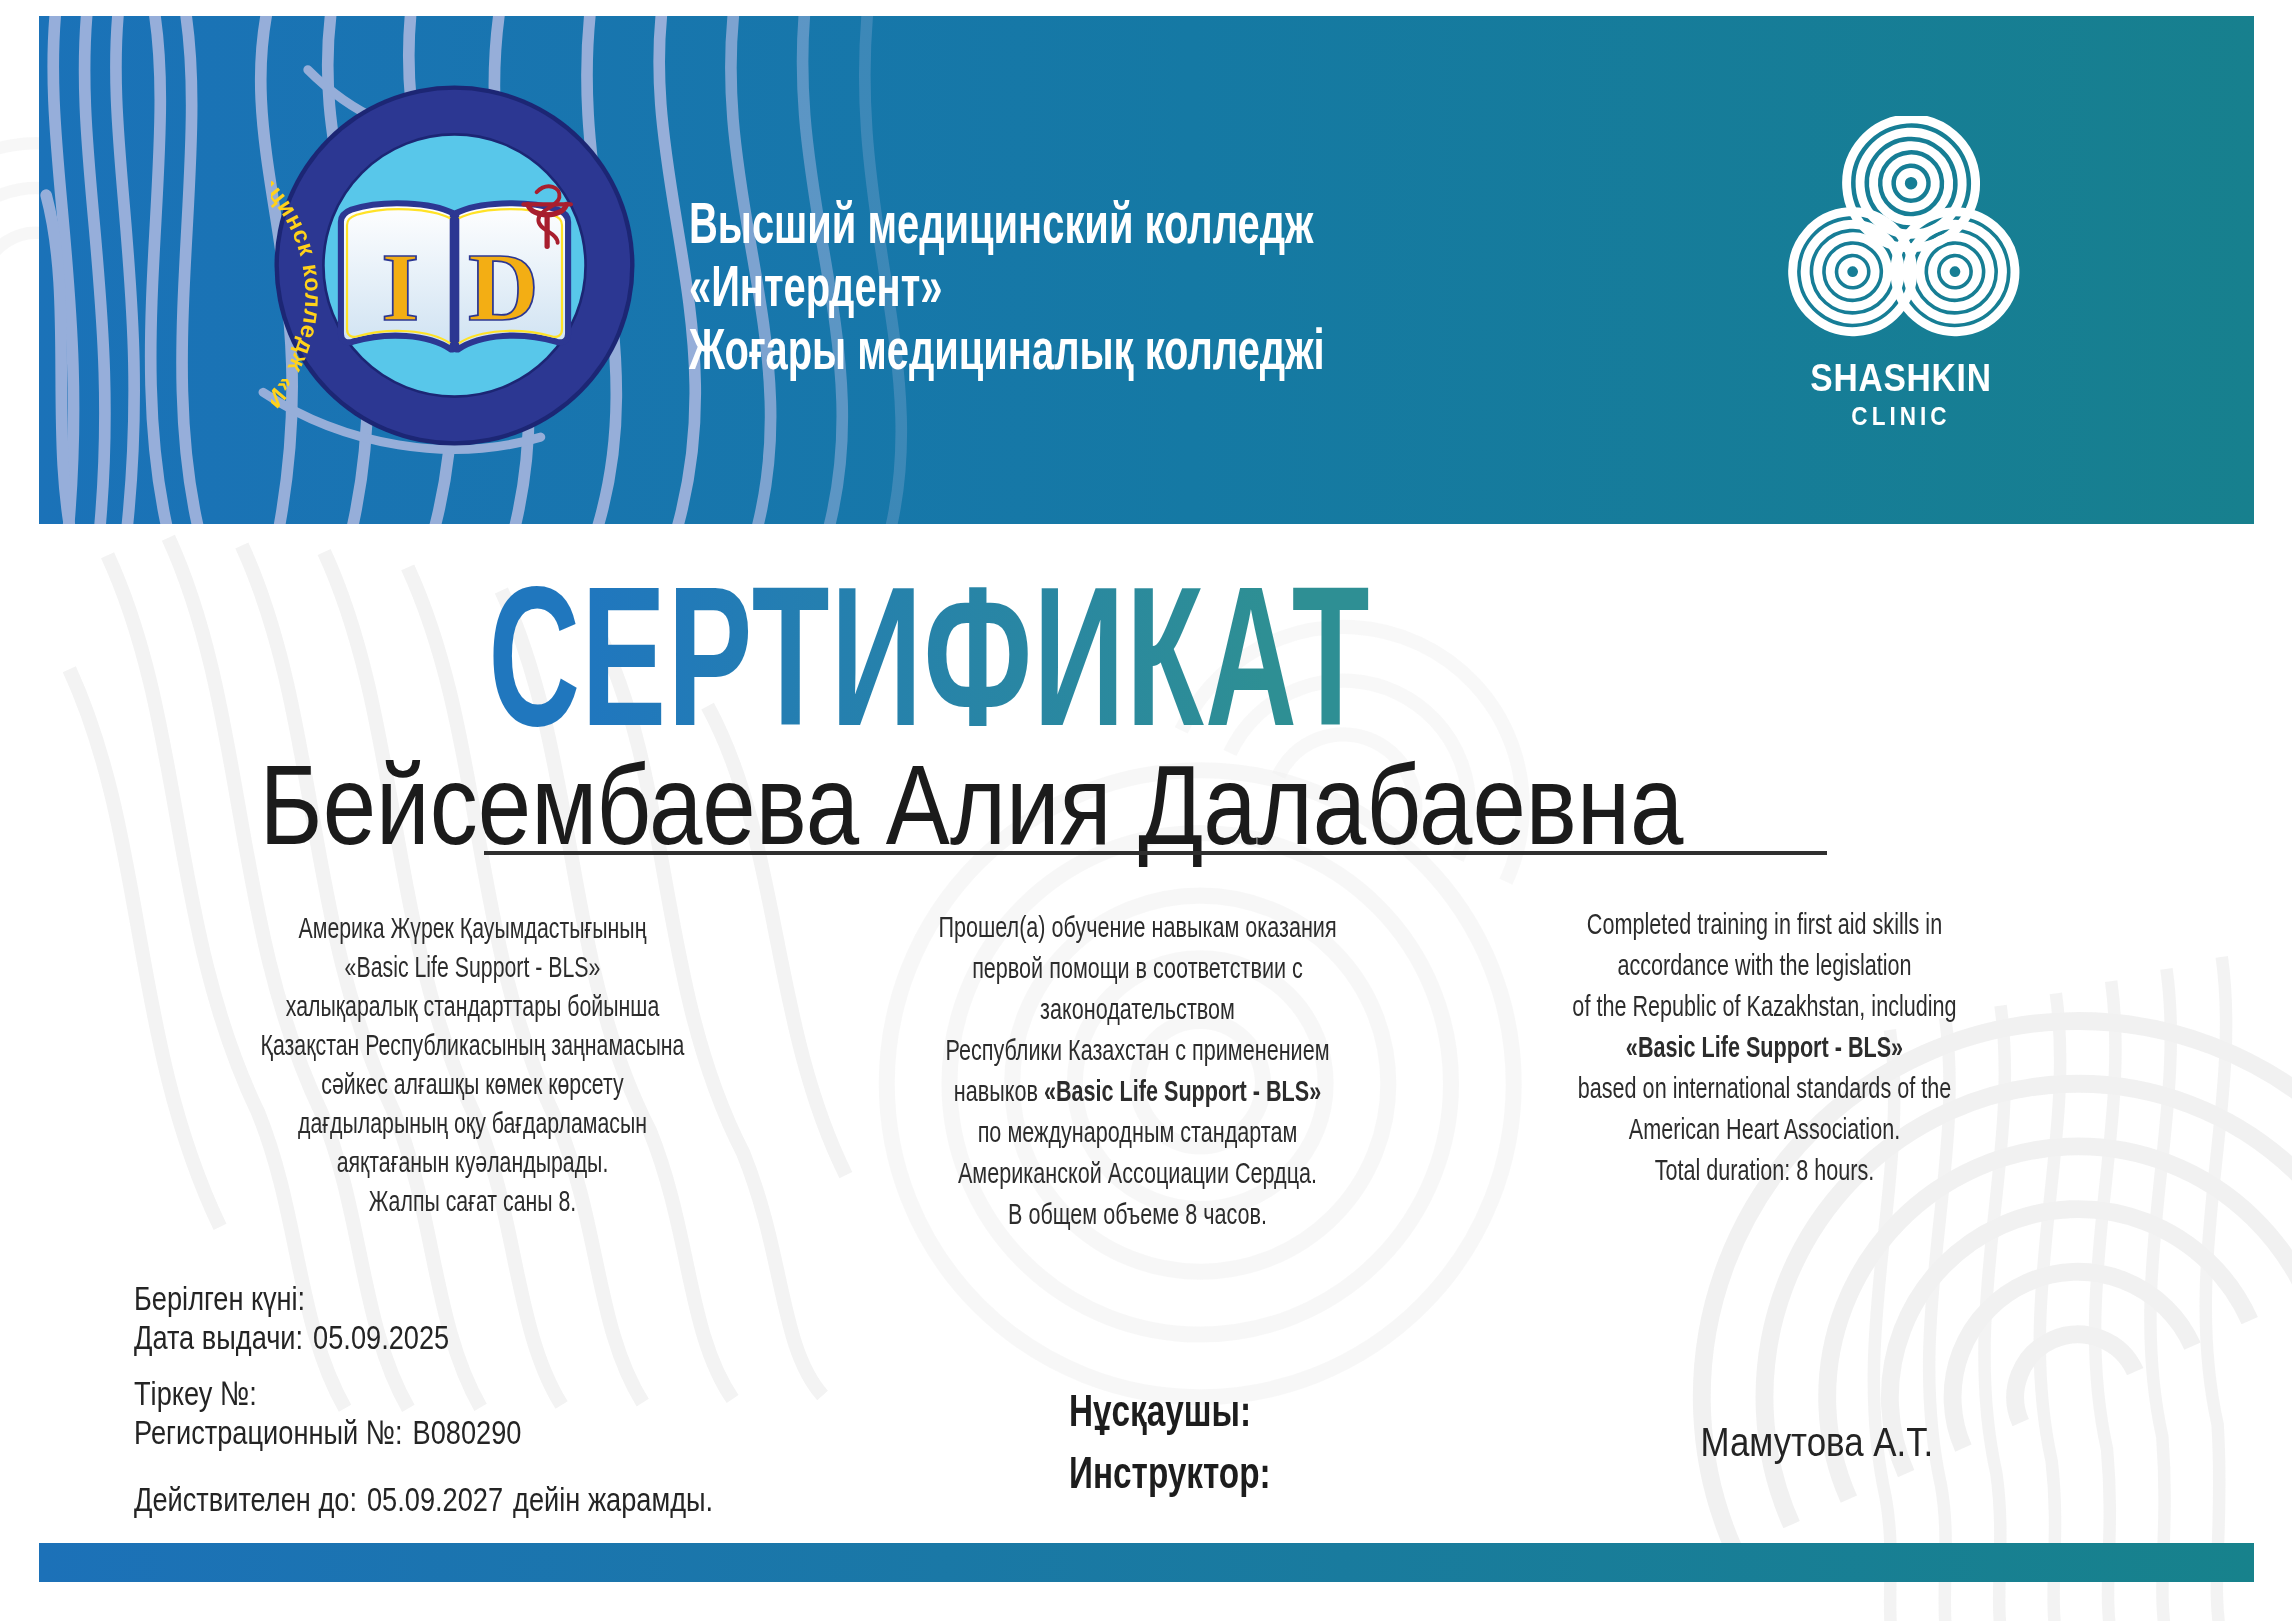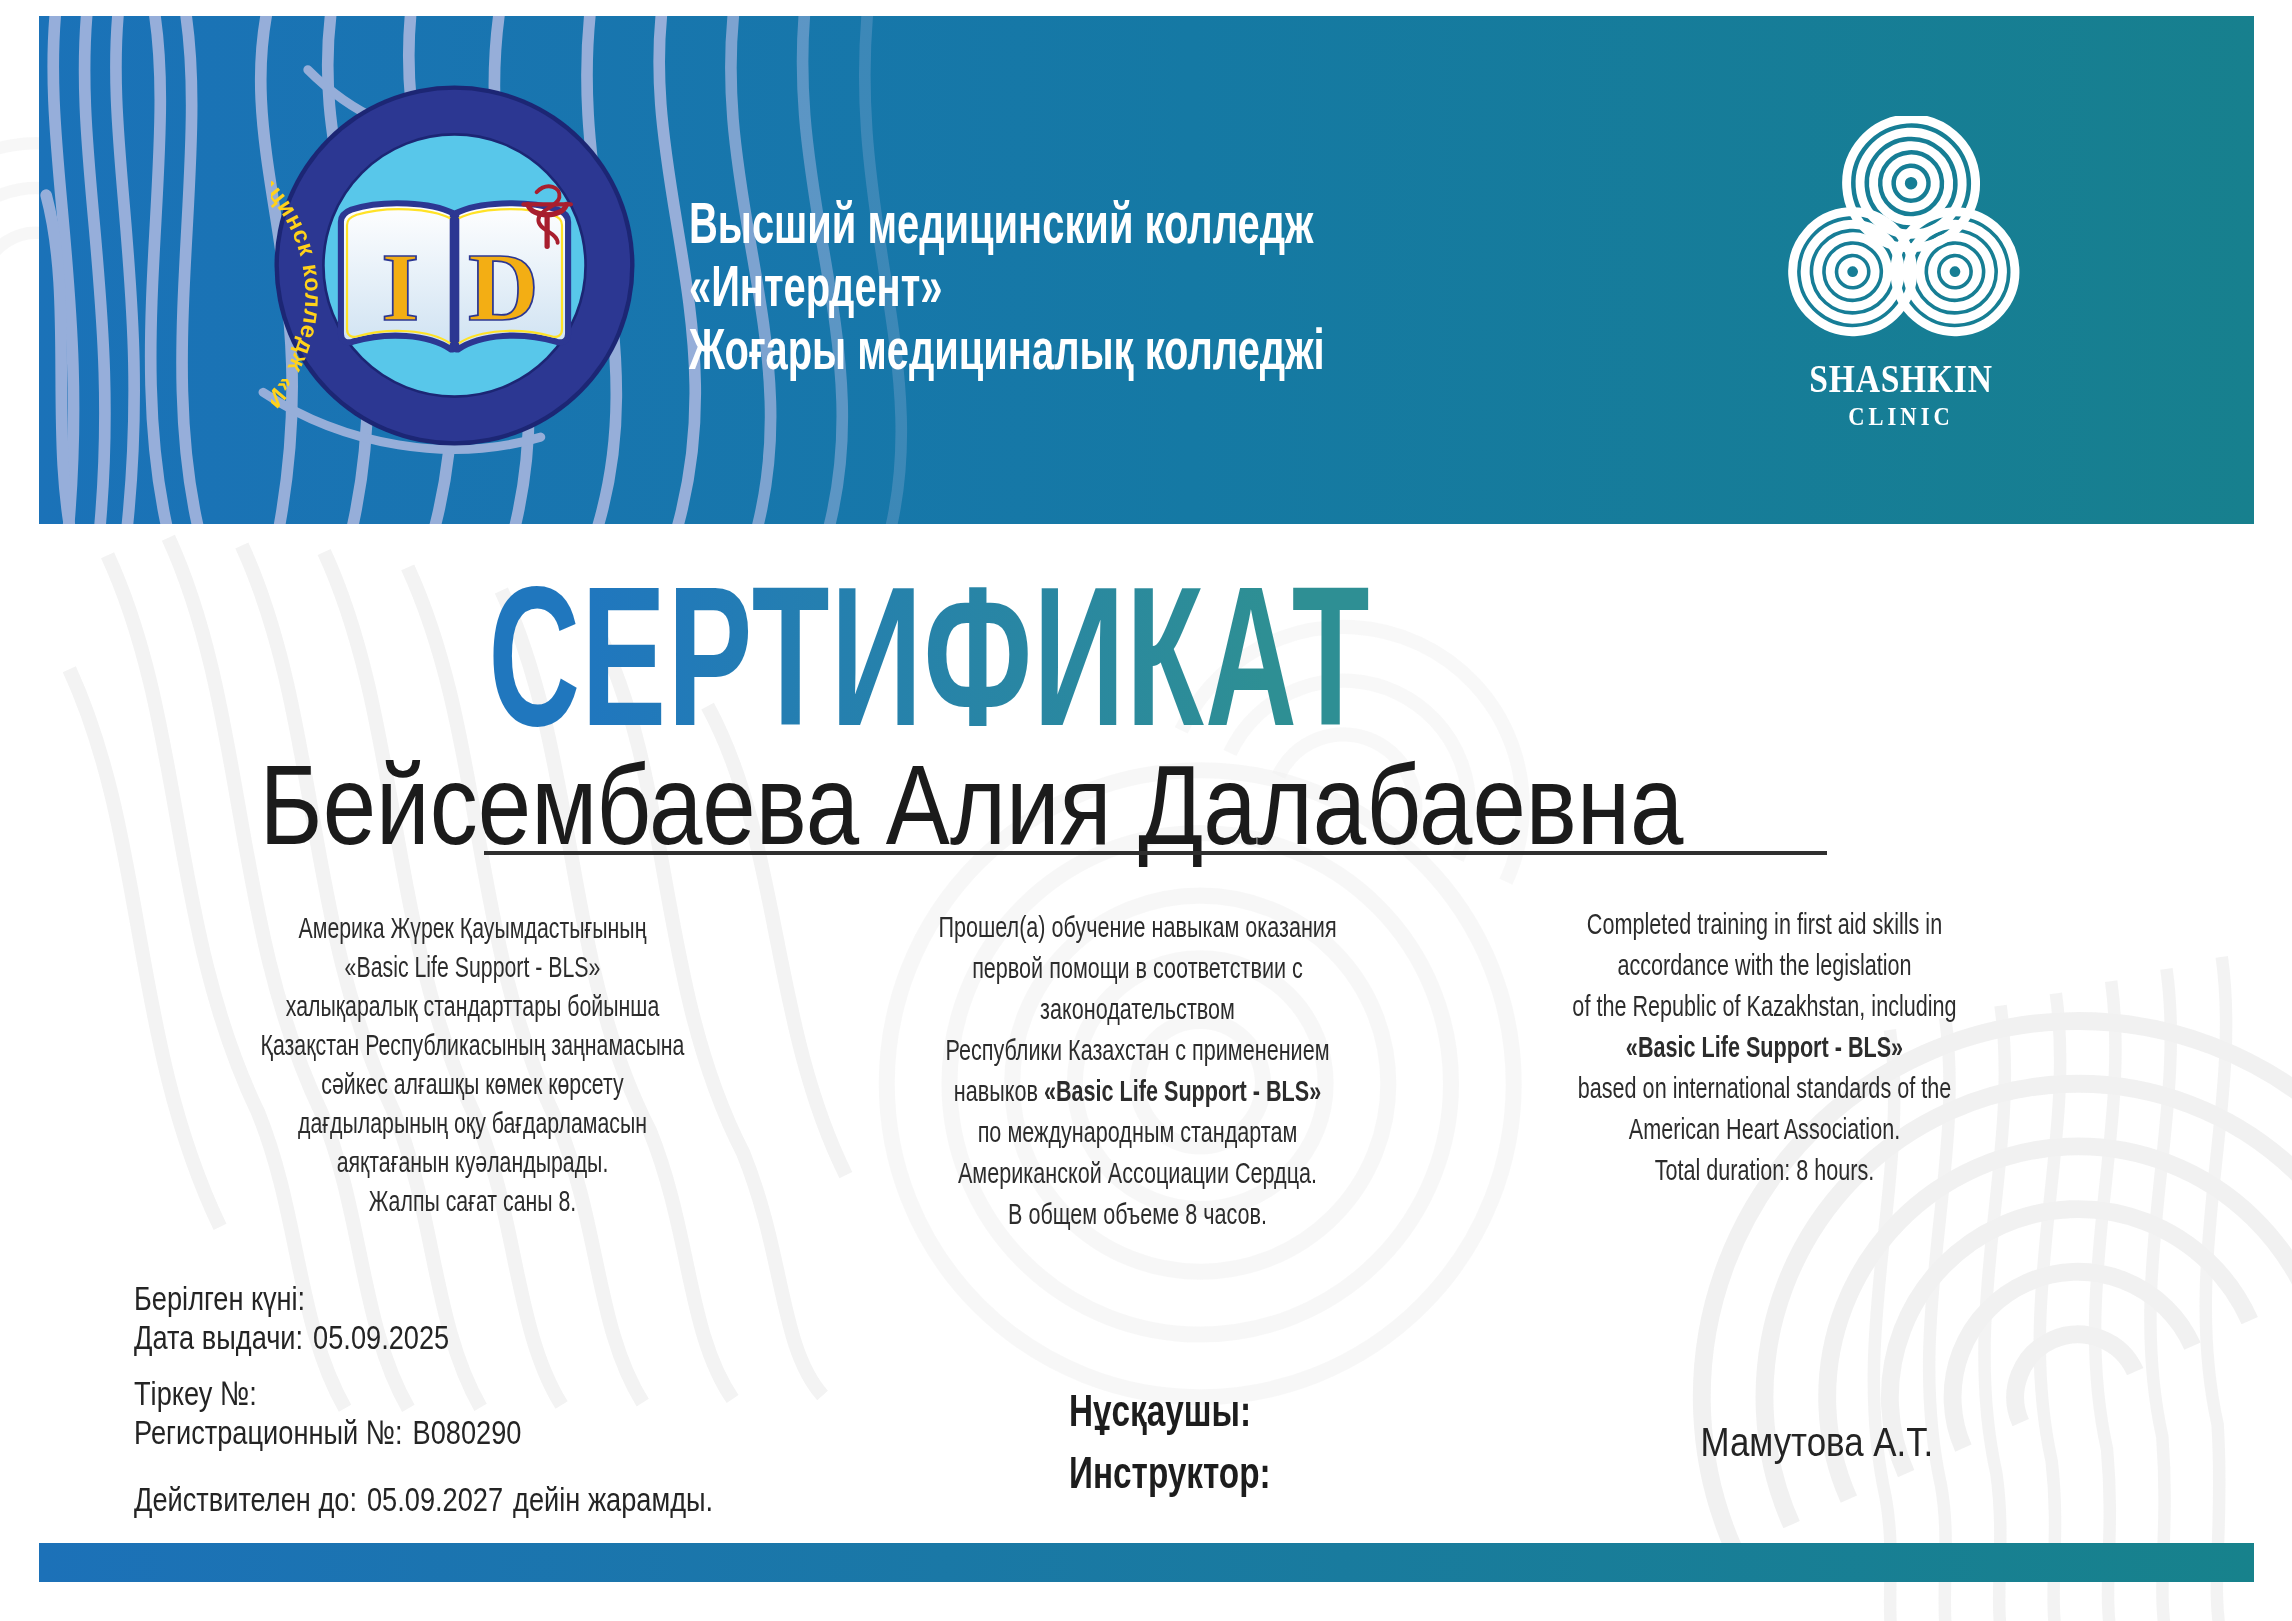--- a/index.html
+++ b/index.html
@@ -19,21 +19,21 @@
 
   
   .banner{position:absolute;left:39px;top:16px;width:2215px;height:508px;
           background:linear-gradient(90deg,var(--banner-from) 0%,var(--banner-mid) 52%,var(--banner-to) 100%);
           overflow:hidden;}
   .banner-waves{position:absolute;left:0;top:0;}
   .college-seal{position:absolute;left:232px;top:66px;width:367px;height:367px;}
   .college-name{position:absolute;left:650px;top:176px;color:#ffffff;font-weight:700;
                 font-size:57px;line-height:63px;transform:scaleX(0.70);transform-origin:left top;
                 white-space:nowrap;}
-  .clinic{position:absolute;left:1701px;top:100px;width:322px;text-align:center;color:#ffffff;font-family:Liberation Serif, serif;}
+  .clinic{position:absolute;left:1701px;top:100px;width:322px;text-align:center;color:#ffffff;}
   .clinic svg{display:block;margin:0 auto;}
   .clinic-name{margin-top:9px;font-weight:700;font-size:39px;letter-spacing:0.9px;
                transform:scaleX(0.86);transform-origin:center top;}
   .clinic-sub{margin-top:1.8px;font-weight:700;font-size:25px;letter-spacing:4.5px;
               transform:scaleX(0.9);transform-origin:center top;}
 
   
   .cert-title{position:absolute;left:0;top:557px;width:1859px;text-align:center;line-height:1;}
   .cert-title span{display:inline-block;font-size:199px;font-weight:700;letter-spacing:1.8px;
                    transform:scaleX(0.64);color:#27859b;

